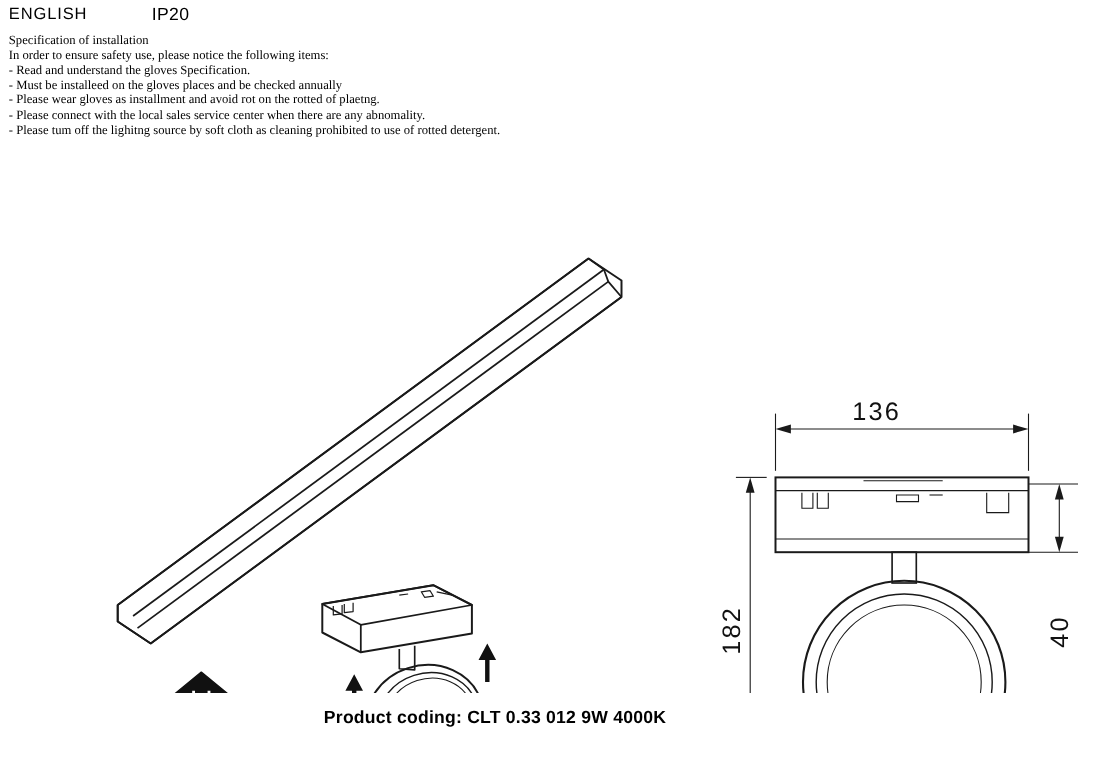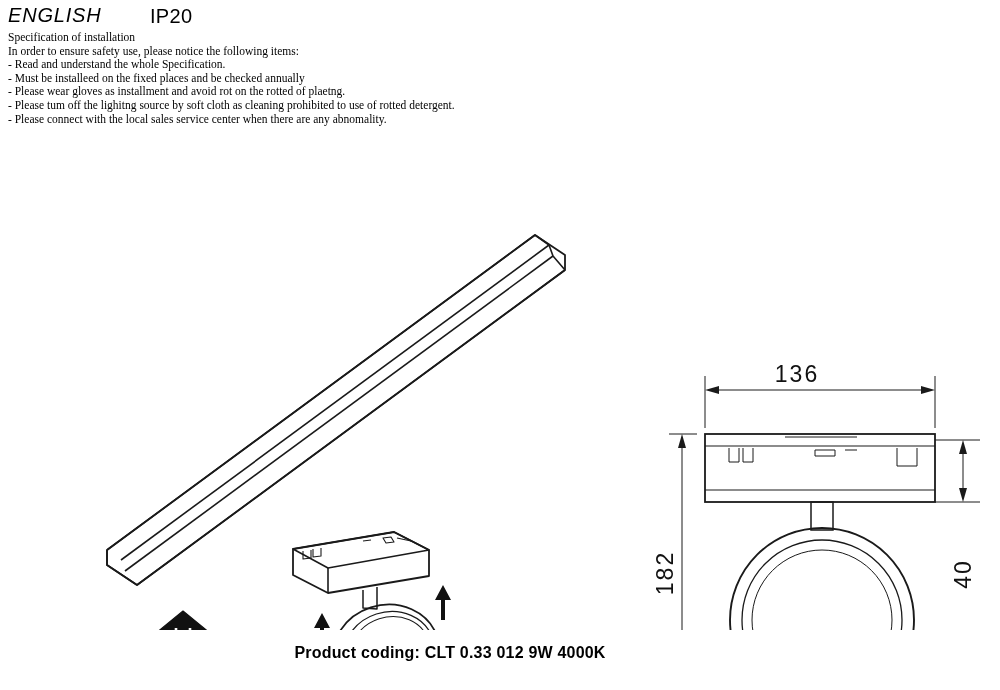--- a/index.html
+++ b/index.html
@@ -21,29 +21,28 @@
     position: absolute;
     left: 8px;
     top: 4px;
     width: 400px;
     height: 24px;
   }
   #lang-label {
     position: absolute;
     left: 0;
     top: 0;
-    font-size: 20px;
+    font-size: 15px;
     letter-spacing: 0.8px;
-    font-style: italic;
   }
   #ip-label {
     position: absolute;
-    left: 142px;
+    left: 130px;
     top: 1px;
-    font-size: 20px;
+    font-size: 16px;
     letter-spacing: 0.3px;
   }
 
   
   #spec-block {
     position: absolute;
     left: 8px;
     top: 31px;
     width: 640px;
   }
@@ -94,25 +93,25 @@
 <body>
 
 <div id="header-row">
   <div id="lang-label">ENGLISH</div>
   <div id="ip-label">IP20</div>
 </div>
 
 <div id="spec-block">
   <div class="line">Specification of installation</div>
   <div class="line">In order to ensure safety use, please notice the following items:</div>
-  <div class="line">- Read and understand the whole Specification.</div>
-  <div class="line">- Must be installeed on the fixed places and be checked annually</div>
+  <div class="line">- Read and understand the gloves Specification.</div>
+  <div class="line">- Must be installeed on the gloves places and be checked annually</div>
   <div class="line">- Please wear gloves as installment and avoid rot on the rotted of plaetng.</div>
+  <div class="line">- Please connect with the local sales service center when there are any abnomality.</div>
   <div class="line">- Please tum off the lighitng source by soft cloth as cleaning prohibited to use of rotted detergent.</div>
-  <div class="line">- Please connect with the local sales service center when there are any abnomality.</div>
 </div>
 
 <div id="drawing-area">
   <svg width="1000" height="480" viewBox="0 0 1000 480">
 
     <g fill="none" stroke="#1a1a1a" stroke-width="1.6" stroke-linejoin="round">
 
       <g>
         <path d="M62 400 L490 85 L520 105 L520 120 L92 435 L62 415 Z" stroke-width="1.8"></path>
         <path d="M62 400 L490 85"></path>

